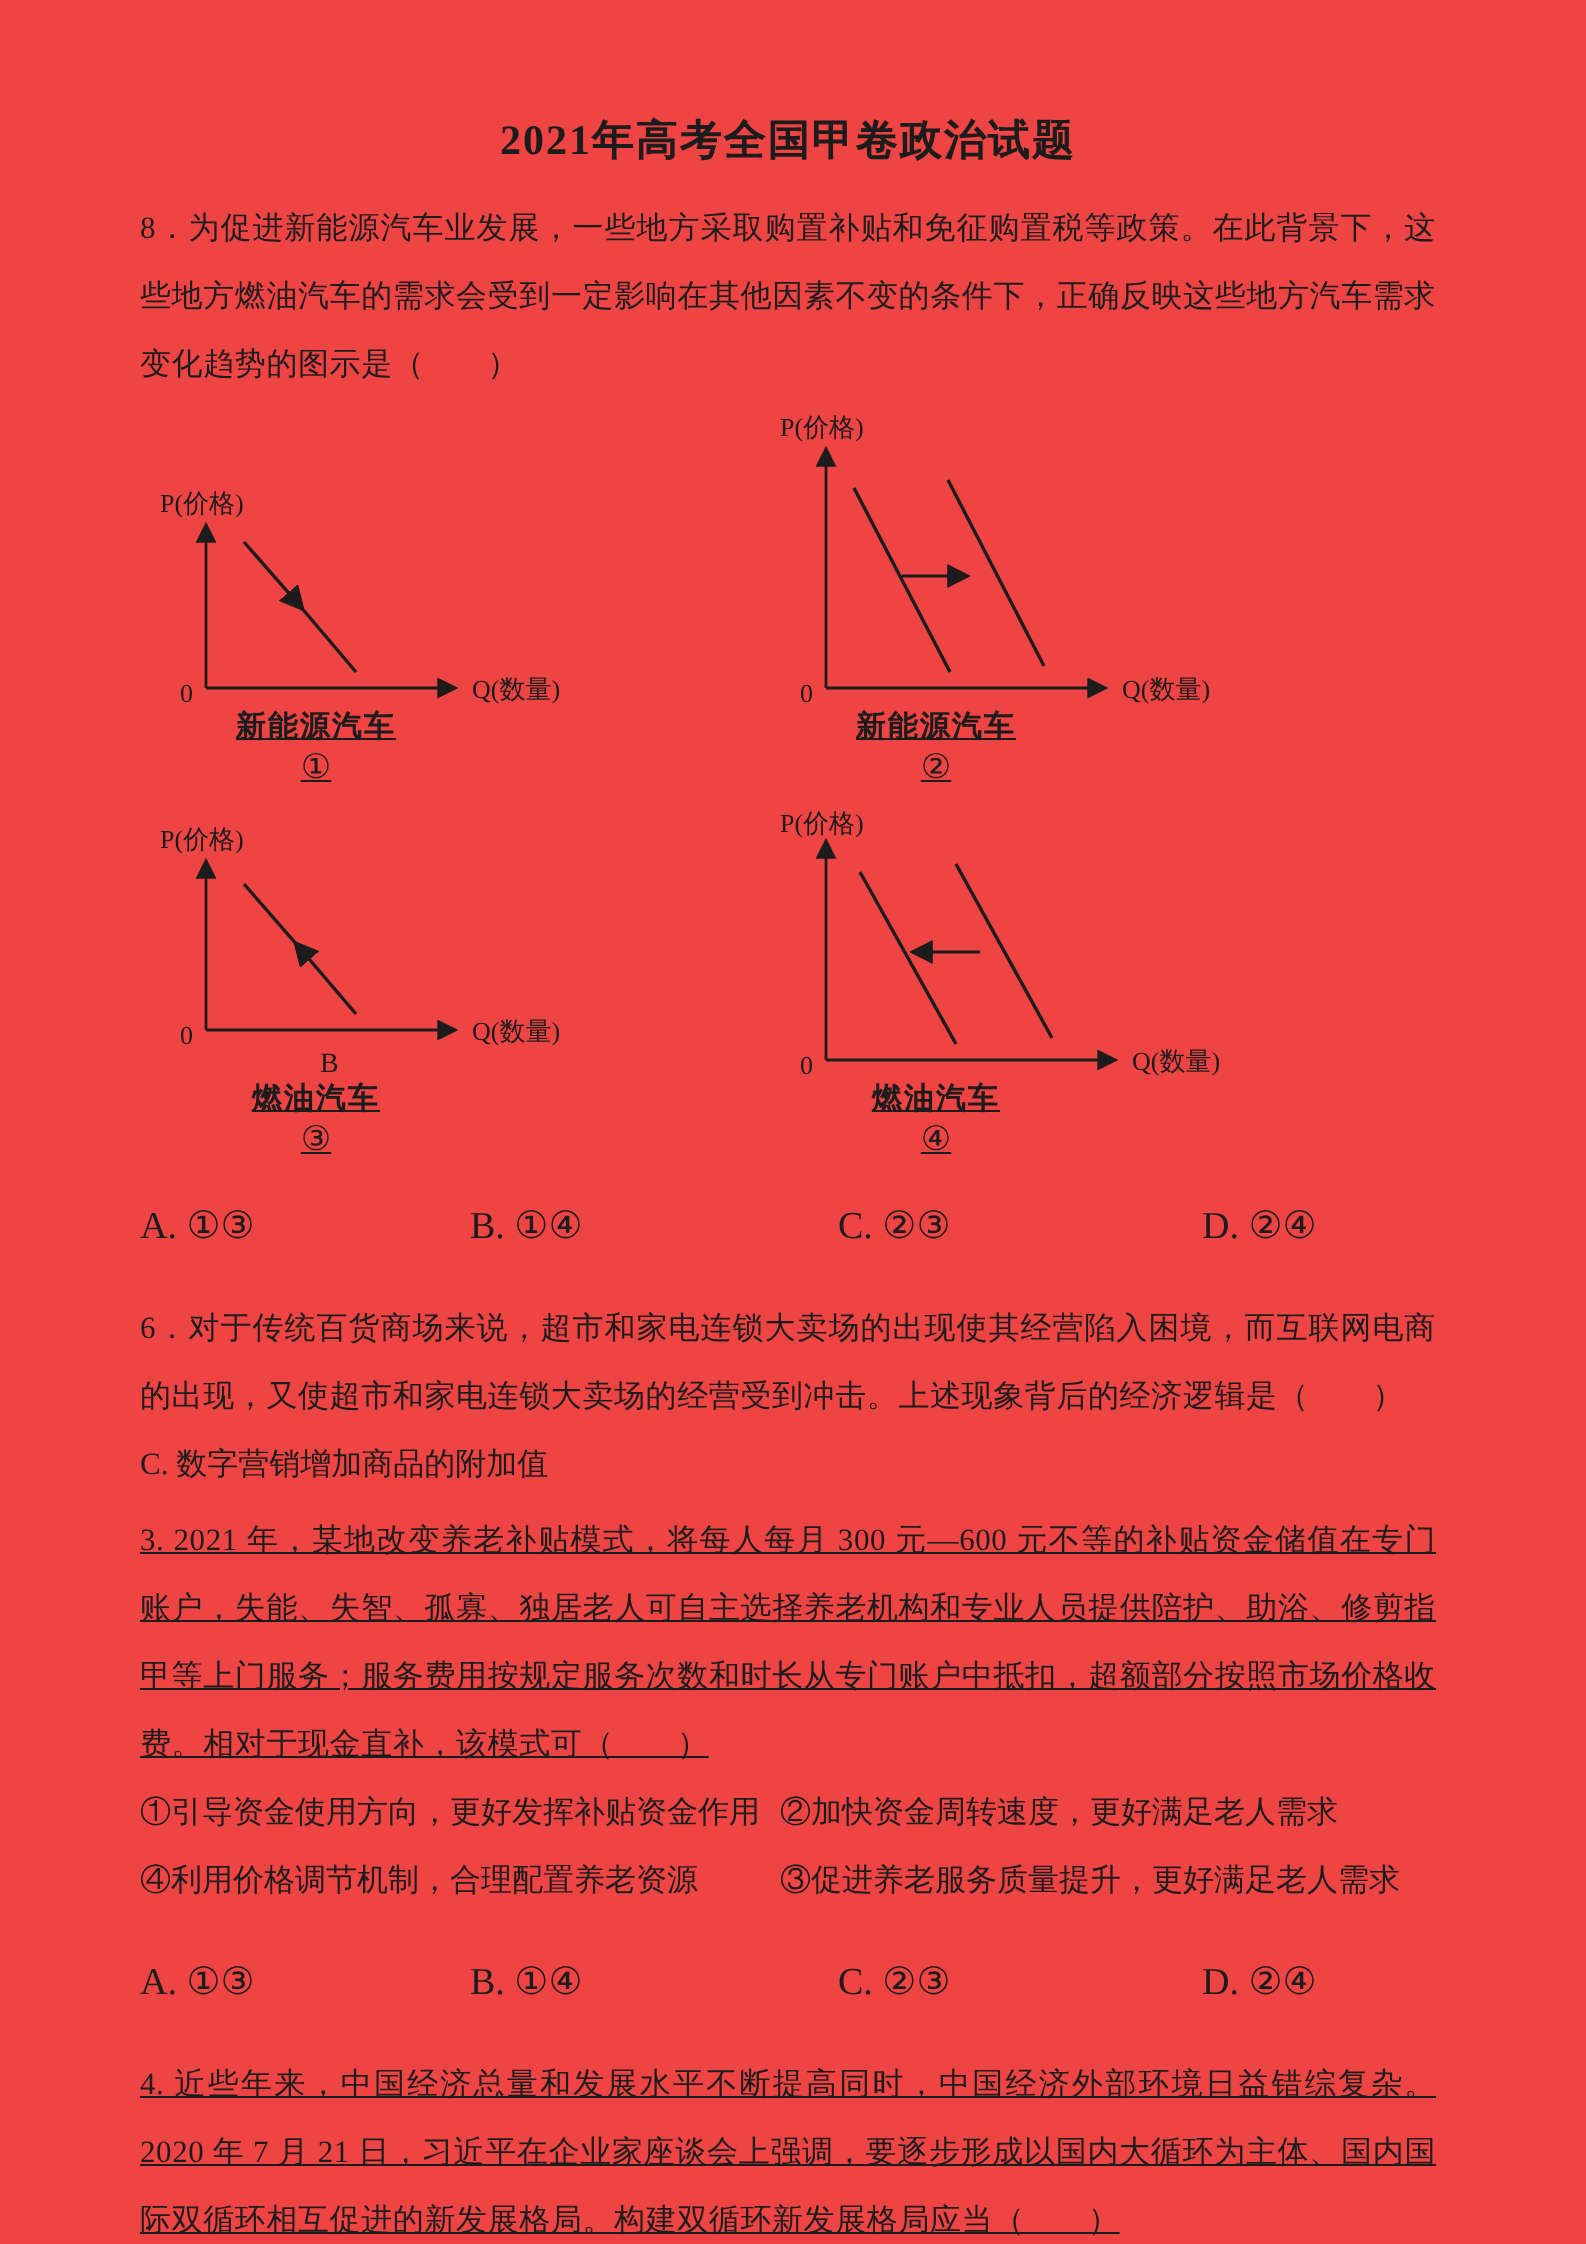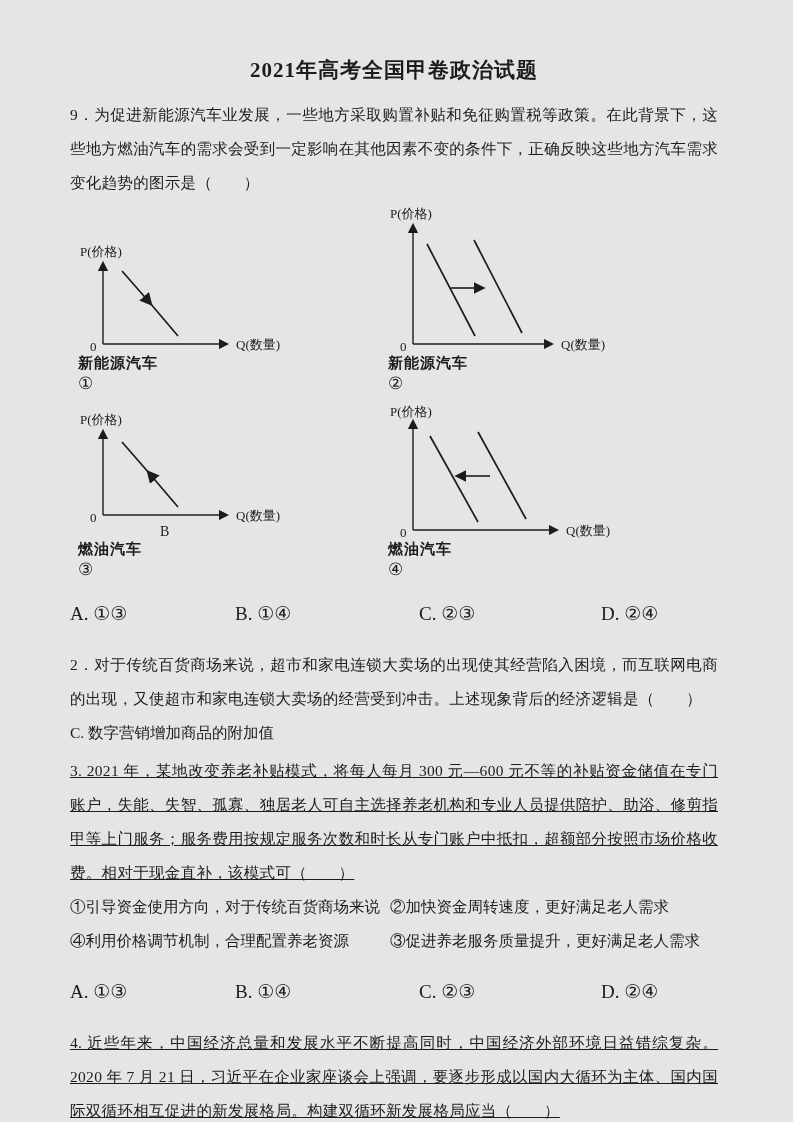--- a/index.html
+++ b/index.html
@@ -1,20 +1,20 @@
 <!DOCTYPE html>
 <html><head>
 <meta charset="utf-8">
 <style>
   html,body{margin:0;padding:0;background:#ffffff;}
   .page{
     position:relative;
     width:793px;height:1122px;
     margin:0 auto;
-    background:#e5e5e5;
+    background:#ef4444;
     color:#1c1c1c;
     font-family:"Liberation Serif","DejaVu Serif",serif;
     box-sizing:border-box;
     padding:56px 75px 20px 70px;
     overflow:hidden;
   }
   .title{
     margin:0 0 14px 0;
     text-align:center;
     font-size:21px;
@@ -32,21 +32,21 @@
     display:grid;
     grid-template-columns:310px 1fr;
     align-items:end;
     row-gap:10px;
     margin:6px 0 4px 8px;
   }
   .chart{display:inline-block;}
   .chart svg{display:block;}
   .chart .ax{font-size:13px;fill:#1c1c1c;font-family:"Liberation Serif","DejaVu Serif",serif;}
   .chart .extra{font-size:14px;fill:#1c1c1c;}
-  .caption-box{width:160px;text-align:left;}
+  .caption-box{width:160px;text-align:center;text-decoration:underline;}
   .caption{font-size:15px;font-weight:bold;letter-spacing:1px;}
   .circ-num{font-size:17px;line-height:20px;margin-top:1px;}
   .opts-row{
     display:grid;
     grid-template-columns:165px 184px 182px auto;
     font-size:19px;
     line-height:34px;
     margin:17px 0;
   }
   .opts-2col{
@@ -75,21 +75,21 @@
     <marker id="arr" viewBox="0 0 10 10" refX="7" refY="5" markerWidth="7.5" markerHeight="7.5" orient="auto">
       <path d="M0,0 L10,5 L0,10 Z" fill="#1c1c1c"></path>
     </marker>
   </defs>
 </svg>
 
 <div class="page">
 
   <h1 class="title">2021年高考全国甲卷政治试题</h1>
 
-  <p class="para">9．为促进新能源汽车业发展，一些地方采取购置补贴和免征购置税等政策。在此背景下，这些地方燃油汽车的需求会受到一定影响在其他因素不变的条件下，正确反映这些地方汽车需求变化趋势的图示是（　　）</p>
+  <p class="para">8．为促进新能源汽车业发展，一些地方采取购置补贴和免征购置税等政策。在此背景下，这些地方燃油汽车的需求会受到一定影响在其他因素不变的条件下，正确反映这些地方汽车需求变化趋势的图示是（　　）</p>
 
   <div class="charts-grid">
 
     <div class="chart">
       <svg width="230" height="110" viewBox="0 0 230 110">
         <text class="ax" x="2" y="12">P(价格)</text>
         <line x1="25" y1="100" x2="25" y2="20" stroke-width="1.4" marker-end="url(#arr)"></line>
         <line x1="25" y1="100" x2="148" y2="100" stroke-width="1.4" marker-end="url(#arr)"></line>
         <text class="ax" x="158" y="105">Q(数量)</text>
         <text class="ax" x="12" y="107">0</text>
@@ -152,28 +152,28 @@
     </div>
   </div>
 
   <div class="opts-row">
     <span>A. ①③</span>
     <span>B. ①④</span>
     <span>C. ②③</span>
     <span>D. ②④</span>
   </div>
 
-  <p class="para mt6">2．对于传统百货商场来说，超市和家电连锁大卖场的出现使其经营陷入困境，而互联网电商的出现，又使超市和家电连锁大卖场的经营受到冲击。上述现象背后的经济逻辑是（　　）</p>
+  <p class="para mt6">6．对于传统百货商场来说，超市和家电连锁大卖场的出现使其经营陷入困境，而互联网电商的出现，又使超市和家电连锁大卖场的经营受到冲击。上述现象背后的经济逻辑是（　　）</p>
   <div class="opts-2col">
     <span>C.  数字营销增加商品的附加值</span>
   </div>
 
   <p class="para mt4">3. 2021 年，某地改变养老补贴模式，将每人每月 300 元—600 元不等的补贴资金储值在专门账户，失能、失智、孤寡、独居老人可自主选择养老机构和专业人员提供陪护、助浴、修剪指甲等上门服务；服务费用按规定服务次数和时长从专门账户中抵扣，超额部分按照市场价格收费。相对于现金直补，该模式可（　　）</p>
   <div class="sub-2col">
-    <span>①引导资金使用方向，对于传统百货商场来说</span>
+    <span>①引导资金使用方向，更好发挥补贴资金作用</span>
     <span>②加快资金周转速度，更好满足老人需求</span>
   </div>
   <div class="sub-2col">
     <span>④利用价格调节机制，合理配置养老资源</span>
     <span>③促进养老服务质量提升，更好满足老人需求</span>
   </div>
   <div class="opts-row">
     <span>A.  ①③</span>
     <span>B.  ①④</span>
     <span>C.  ②③</span>

